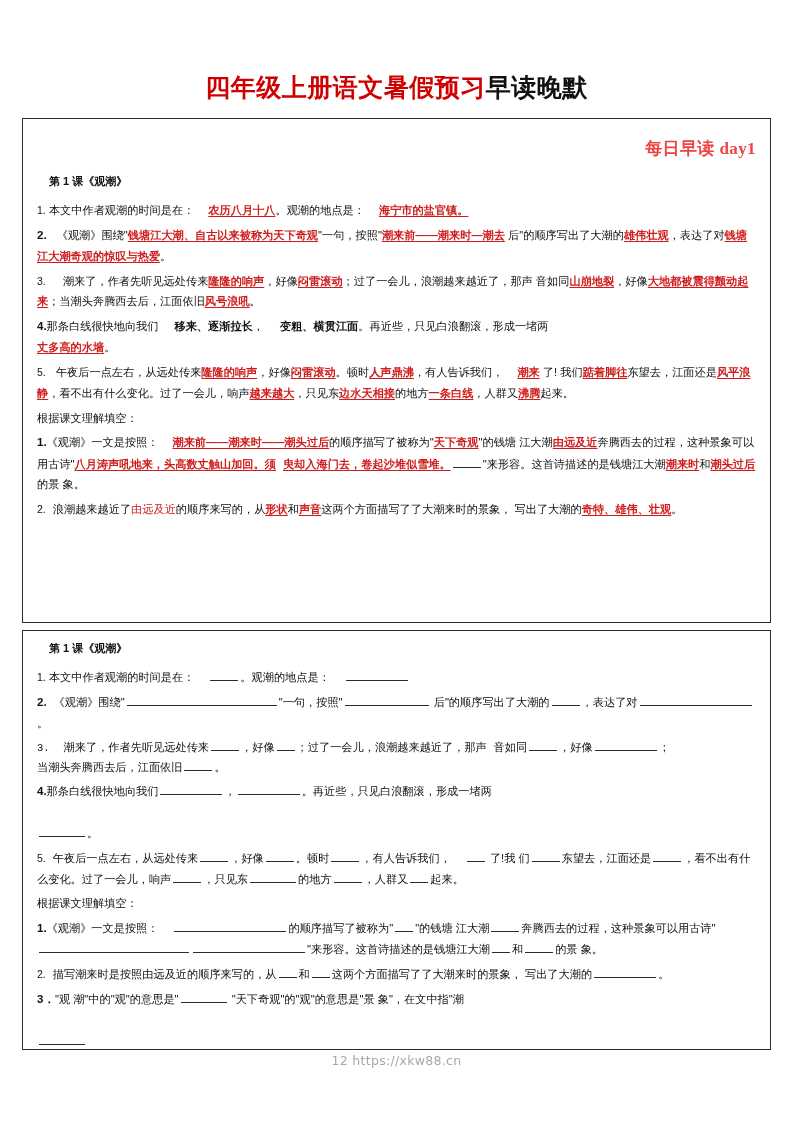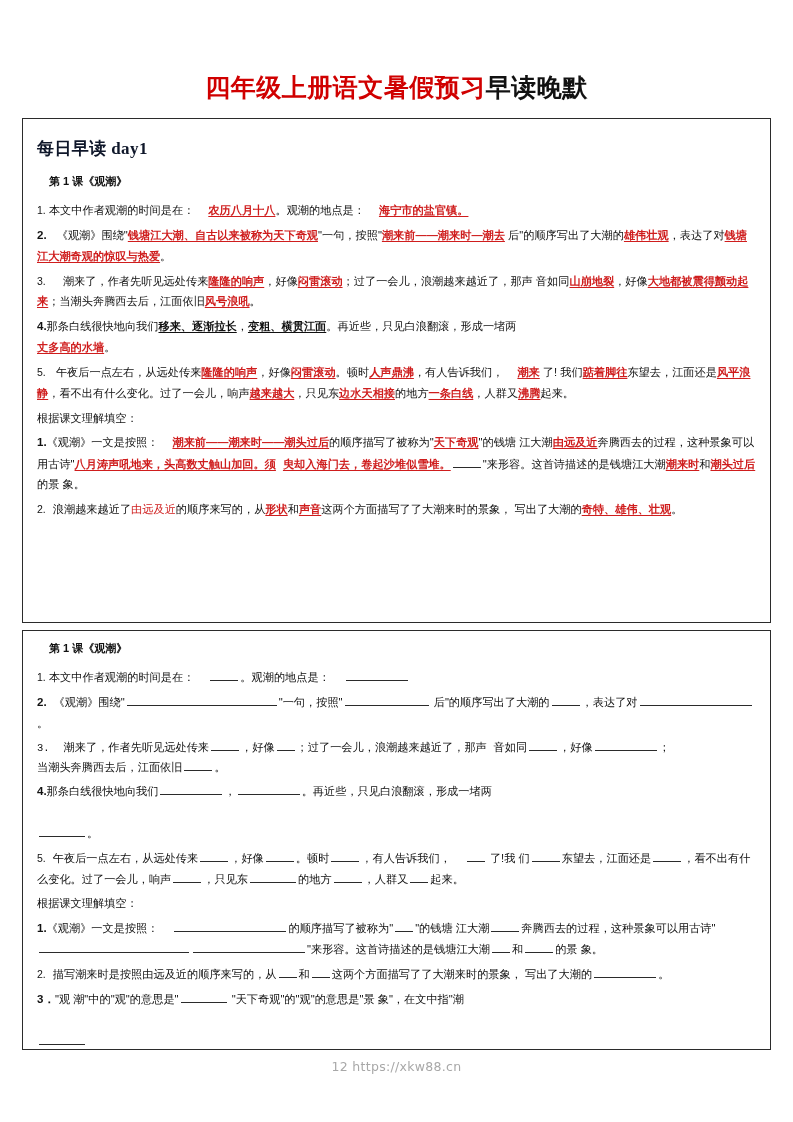--- a/index.html
+++ b/index.html
@@ -40,22 +40,22 @@
   
   .card {
     border: 1.4px solid #2b2b2b;
     box-sizing: border-box;
     padding: 10px 14px 12px 14px;
   }
   #card-morning { margin-top: 16px; height: 505px; }
   #card-evening { margin-top: 7px;  height: 420px; }
 
   .card-title {
-    text-align: left;
-    color: #0f172a;
+    text-align: right;
+    color: #ef4444;
     font-weight: bold;
     font-size: 17px;
     margin: 8px 0 14px 0;
     letter-spacing: 0.4px;
   }
   .card-title .en {
     font-family: "Liberation Serif", "DejaVu Serif", serif;
     font-weight: bold;
   }
 
@@ -89,23 +89,23 @@
   }
   .ans-thin {
     color: #cf1d1d;
     text-decoration: underline;
     text-underline-offset: 2px;
     font-weight: bold;
   }
   .ans-plain { color: #cf1d1d; }
   .ul-black {
     color: #111;
-    text-decoration: underline;
     text-underline-offset: 2px;
     font-weight: bold;
+    margin-left: 16px;
   }
 
   
   .blank {
     display: inline-block;
     border-bottom: 1px solid #2b2b2b;
     vertical-align: baseline;
     height: 11px;
     margin: 0 2px;
   }
@@ -117,21 +117,21 @@
   .b-xxl { width: 112px; }
   .b-huge{ width: 150px; }
 
   .sub-note { font-size: 11.2px; margin: 9px 0 7px 0; }
 
   
   .watermark {
     position: absolute;
     left: 0;
     right: 0;
-    bottom: 48px;
+    bottom: 54px;
     text-align: center;
     color: #a8a8a8;
     font-size: 12.5px;
     letter-spacing: 0.3px;
     font-family: "DejaVu Sans", sans-serif;
   }
 </style>
 </head>
 <body>
 

